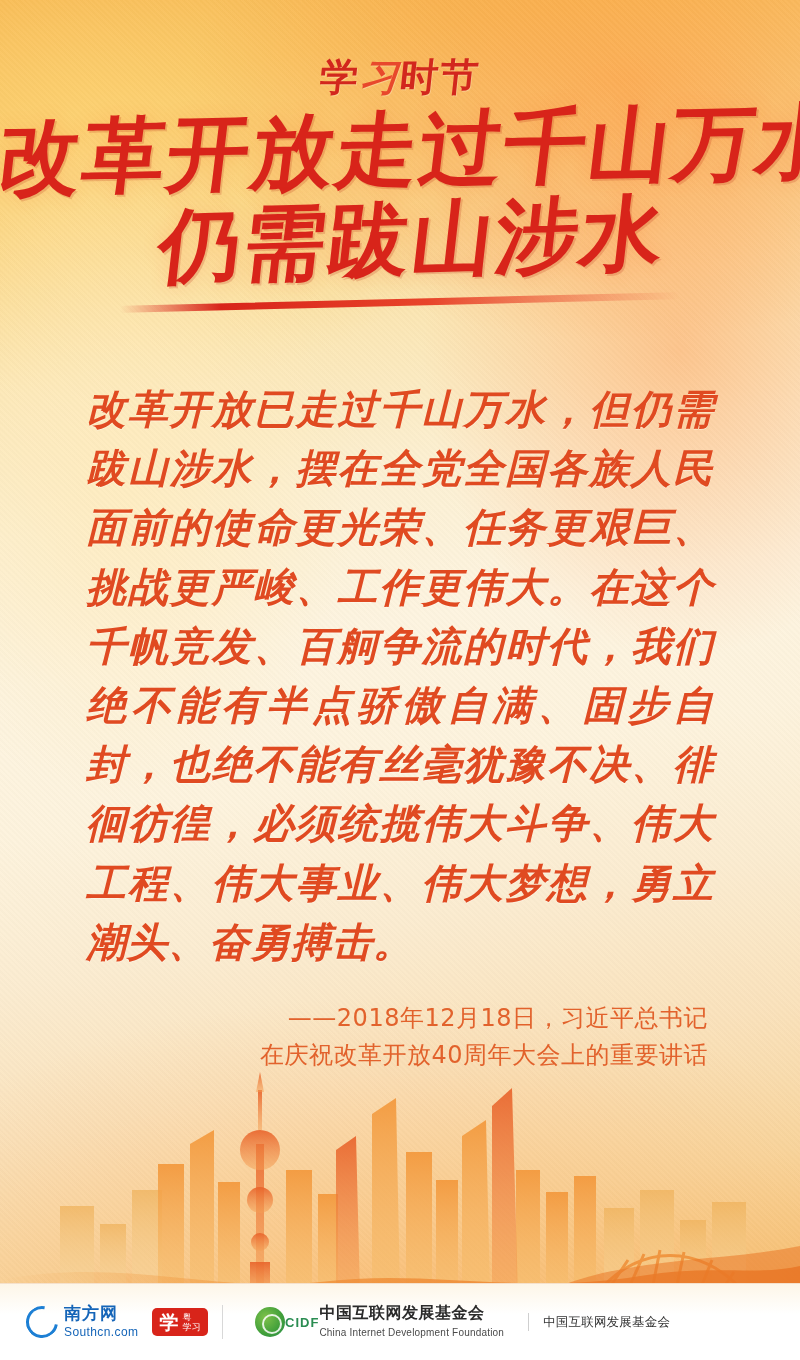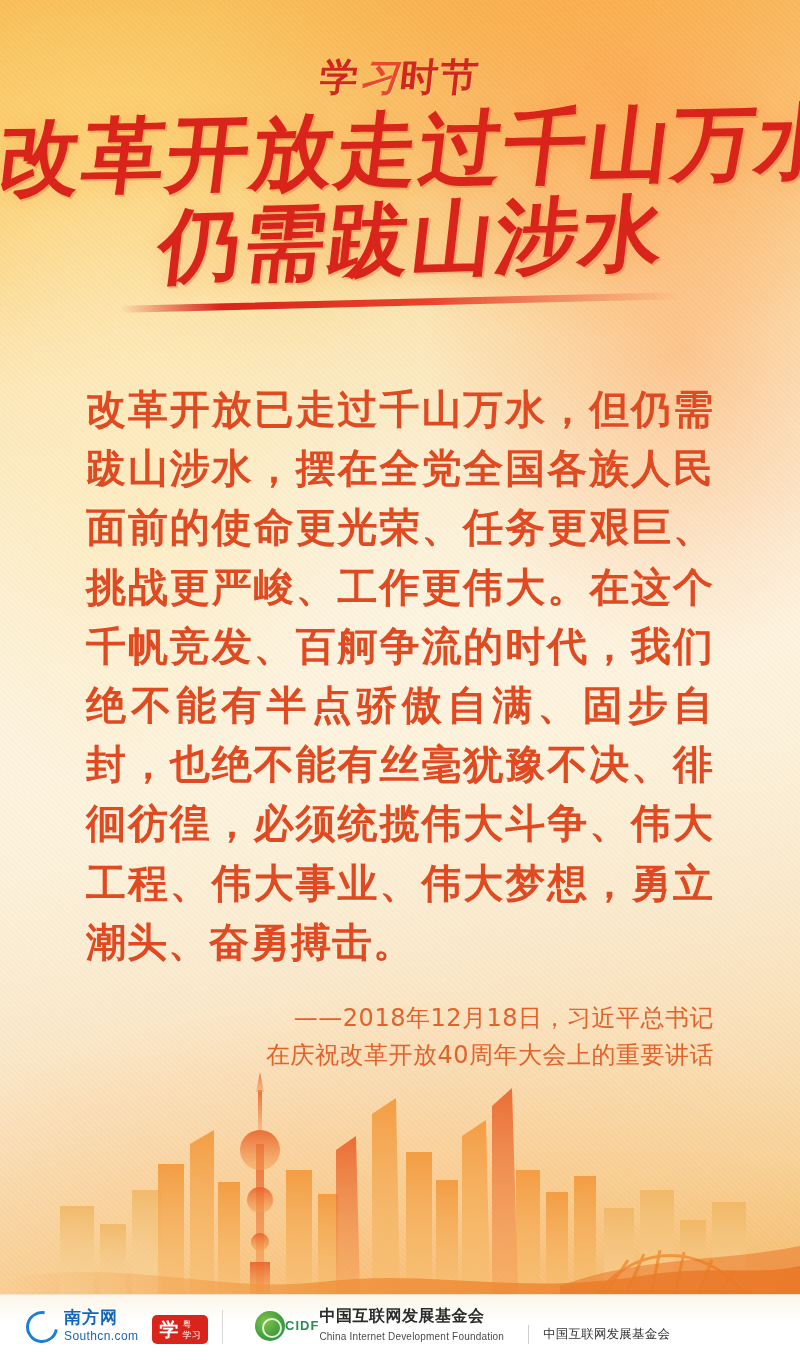--- a/index.html
+++ b/index.html
@@ -134,26 +134,27 @@
   .quote p {
     margin: 0;
     font-family: "DejaVu Sans", "Liberation Sans", sans-serif;
     font-size: 40px;
     font-weight: bold;
     line-height: 1.48;
     color: #e04a21;
     letter-spacing: 1px;
     text-align: justify;
     text-shadow: 0 1px 0 rgba(255,255,255,0.35);
+    font-style: italic;
   }
 
   .attribution {
     position: absolute;
     top: 1000px;
-    right: 86px;
+    right: 92px;
     width: 560px;
     text-align: right;
     z-index: 6;
   }
   .attribution div {
     font-family: "DejaVu Sans", "Liberation Sans", sans-serif;
     font-size: 24px;
     color: #e2622c;
     line-height: 1.55;
     letter-spacing: 0.5px;
@@ -166,27 +167,27 @@
     bottom: 66px;
     height: 300px;
     z-index: 4;
     pointer-events: none;
   }
   .skyline svg { display: block; width: 800px; height: 300px; }
 
   .bottom-band {
     position: absolute;
     left: 0; right: 0; bottom: 0;
-    height: 66px;
+    height: 77px;
     background: linear-gradient(180deg, #fdf6e8 0%, #ffffff 40%, #ffffff 100%);
     border-top: 1px solid rgba(225,170,110,0.35);
     z-index: 7;
     display: flex;
-    align-items: flex-end;
-    padding: 16px 26px;
+    align-items: center;
+    padding: 0 26px;
     box-sizing: border-box;
     gap: 14px;
   }
 
   .logo-nfw {
     display: flex;
     align-items: center;
     gap: 6px;
   }
   .nfw-mark {

